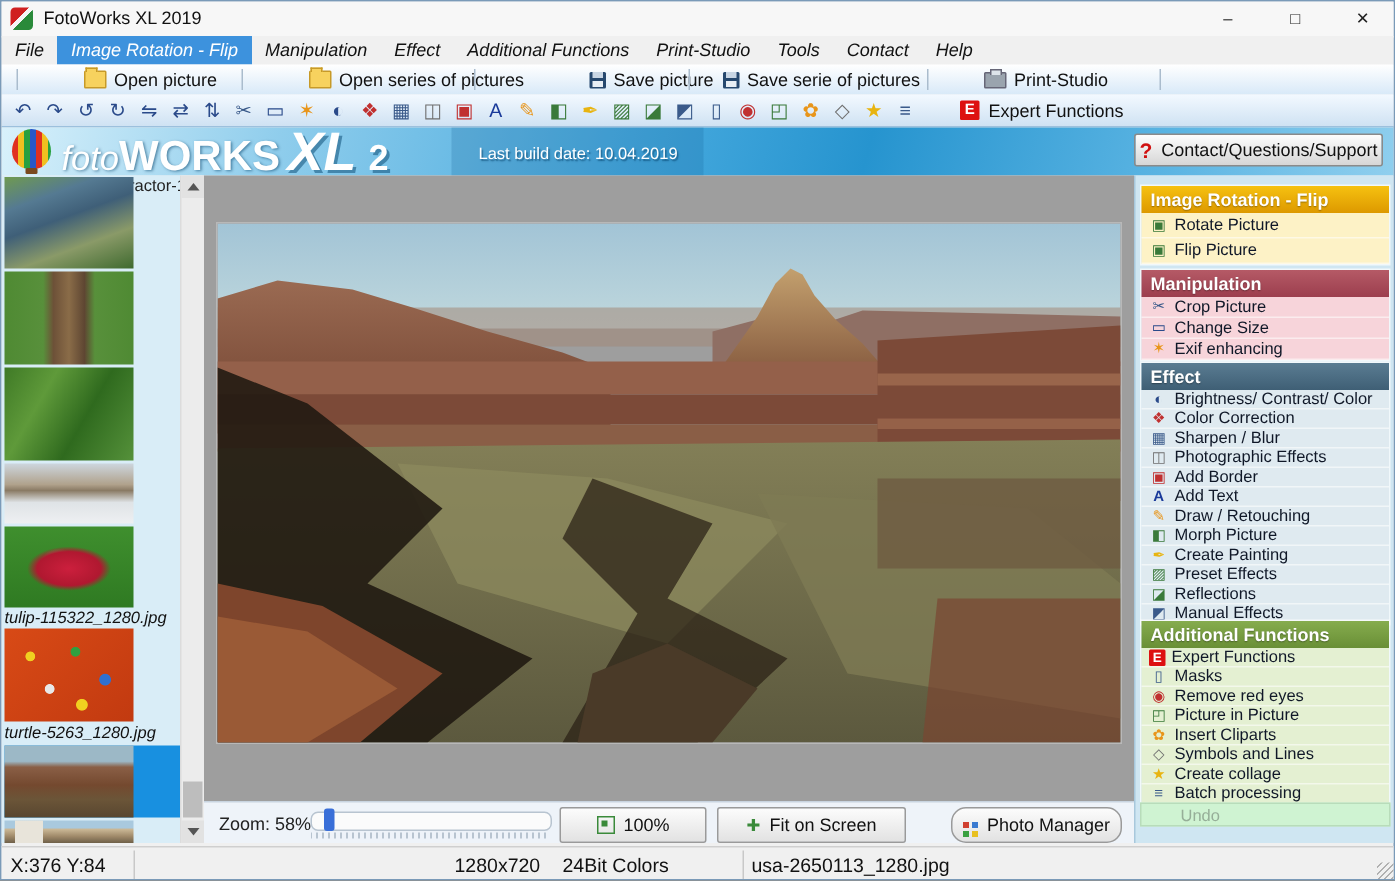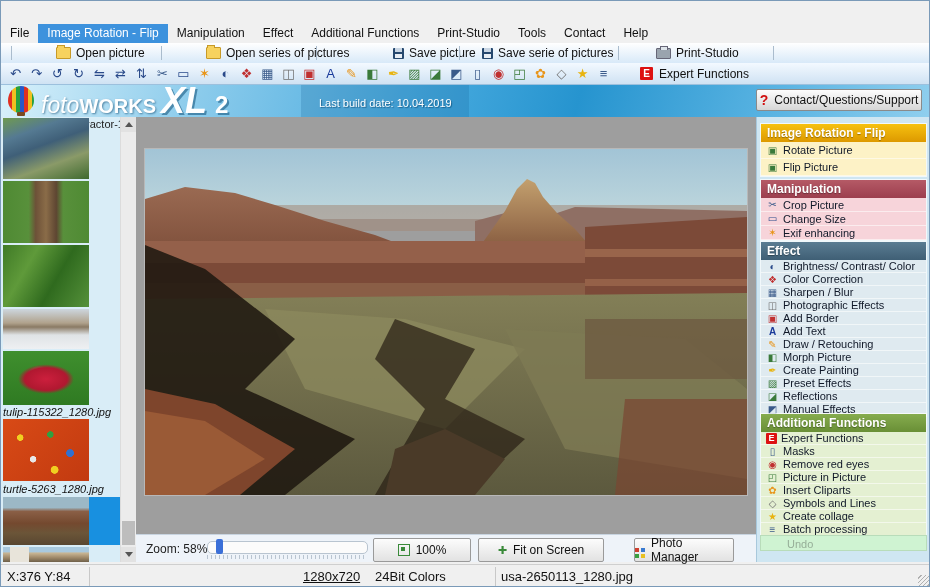--- a/index.html
+++ b/index.html
@@ -9,21 +9,21 @@
 
   
   .titlebar{left:0;top:0;width:930px;height:23px;background:#f7f7f7;border-bottom:1px solid #e3e3e3;}
   .app-logo{left:6px;top:4px;width:15px;height:15px;border-radius:3px;
     background:linear-gradient(135deg,#d02020 0 42%,#f6f6f6 42% 55%,#2a8a3a 55% 100%);}
   .title-text{left:28px;top:4px;font-size:12px;color:#111;}
   .wbtn{top:0;width:45px;height:23px;display:flex;align-items:center;justify-content:center;
         font-size:11px;color:#222;}
 
   
-  .menubar{left:0;top:23px;width:930px;height:19px;background:#f0f0f0;display:flex;font-size:12px;color:#111;}
+  .menubar{left:0;top:23px;width:930px;height:19px;background:#f0f0f0;display:flex;font-size:12px;color:#111;font-style:italic;}
   .menu-item{padding:0 9px;line-height:19px;white-space:nowrap;}
   .menu-item.active{background:#3d92dd;color:#fff;}
 
   
   .bigbar{left:0;top:42px;width:930px;height:20px;background:linear-gradient(#ffffff,#d8e9f8);}
   .fbtn{position:absolute;top:0;height:20px;display:flex;align-items:center;gap:5px;font-size:12px;color:#111;}
   .vsep{position:absolute;top:3px;width:1px;height:14px;background:#aabccd;}
   .ic-folder{width:13px;height:10px;background:#f7d25e;border:1px solid #c79a28;border-radius:1px;position:relative;}
   .ic-folder::before{content:"";position:absolute;left:0;top:-3px;width:6px;height:2px;background:#f7d25e;border:1px solid #c79a28;border-bottom:none;}
   .ic-floppy{width:11px;height:11px;background:#26486e;position:relative;border-radius:1px;}
@@ -45,21 +45,21 @@
   
   .banner{left:0;top:84px;width:930px;height:32px;
     background:linear-gradient(105deg,#d9f1fb 0%,#8fcdec 20%,#49abdf 45%,#2694cf 62%,#5cb5e3 84%,#90cfee 100%);}
   .banner-shade{left:300px;top:84px;width:168px;height:32px;background:rgba(16,96,150,0.22);}
   .balloon{left:7px;top:85px;width:26px;height:27px;
     border-radius:50% 50% 48% 48%/55% 55% 45% 45%;
     background:repeating-linear-gradient(90deg,#e03020 0 4px,#f0c020 4px 8px,#28a040 8px 12px,#2858c8 12px 16px);}
   .balloon::after{content:"";position:absolute;left:9px;bottom:-3px;width:8px;height:4px;background:#7a4a20;border-radius:1px;}
   .brand{left:40px;top:85px;display:flex;align-items:baseline;color:#fff;}
   .brand .b-foto{font-size:23px;font-style:italic;text-shadow:1px 1px 2px rgba(0,60,100,.55);}
-  .brand .b-works{font-size:20px;font-weight:bold;text-shadow:1px 1px 2px rgba(0,60,100,.55);}
+  .brand .b-works{font-size:28px;font-weight:bold;text-shadow:1px 1px 2px rgba(0,60,100,.55);}
   .brand .b-xl{font-size:36px;font-weight:bold;font-style:italic;margin-left:5px;line-height:30px;
                text-shadow:2px 2px 0 rgba(16,80,120,.55);}
   .brand .b-two{font-size:24px;font-weight:bold;margin-left:8px;text-shadow:2px 2px 0 rgba(16,80,120,.55);}
   .build-date{left:318px;top:96px;font-size:11px;color:#fff;text-shadow:1px 1px 1px rgba(0,60,100,.6);}
   .support-btn{left:755px;top:88px;width:166px;height:22px;background:linear-gradient(#fdfdfd,#d6d6d6);
     border:1px solid #8a8a8a;border-radius:2px;display:flex;align-items:center;justify-content:center;
     gap:6px;font-size:12px;color:#111;box-sizing:border-box;}
   .qmark{color:#d01010;font-weight:bold;font-size:14px;}
 
   
@@ -140,20 +140,27 @@
   .scell{position:absolute;top:4px;white-space:nowrap;}
   .ssep{position:absolute;top:2px;width:1px;height:19px;background:#c8c8c8;}
   .grip{position:absolute;right:1px;bottom:1px;width:12px;height:12px;
         background:repeating-linear-gradient(135deg,transparent 0 2px,#b0b0b0 2px 3px);}
 </style>
 </head>
 <body>
 
 <div class="app">
 
+  <div class="abs titlebar">
+    <div class="abs app-logo"></div>
+    <div class="abs title-text">FotoWorks XL 2019</div>
+    <div class="abs wbtn" style="left:795px;">–</div>
+    <div class="abs wbtn" style="left:840px;">□</div>
+    <div class="abs wbtn close" style="left:885px;">✕</div>
+  </div>
 
   <div class="abs menubar">
     <div class="menu-item">File</div>
     <div class="menu-item active">Image Rotation - Flip</div>
     <div class="menu-item">Manipulation</div>
     <div class="menu-item">Effect</div>
     <div class="menu-item">Additional Functions</div>
     <div class="menu-item">Print-Studio</div>
     <div class="menu-item">Tools</div>
     <div class="menu-item">Contact</div>
@@ -317,21 +324,21 @@
     <div class="abs slider-thumb"></div>
     <div class="abs slider-ticks"></div>
     <div class="zbtn" style="left:237px;width:98px;text-align:center;">
       <span class="ic-100"></span>
       <span>100%</span>
     </div>
     <div class="zbtn" style="left:342px;width:126px;">
       <span class="ic-fit">✚</span>
       <span>Fit on Screen</span>
     </div>
-    <div class="zbtn" style="left:498px;width:100px;">
+    <div class="zbtn" style="left:498px;width:114px;border-radius:10px;">
       <span class="ic-grid"></span>
       <span>Photo Manager</span>
     </div>
   </div>
 
   <div class="abs rightpanel">
 
     <div class="panel" style="top:6px;">
       <div class="phead h-orange">Image Rotation - Flip</div>
       <div class="b-cream">
@@ -455,21 +462,21 @@
         </div>
       </div>
     </div>
 
     <div class="abs undo-bar">Undo</div>
   </div>
 
   <div class="abs statusbar">
     <span class="scell" style="left:6px;">X:376 Y:84</span>
     <div class="ssep" style="left:88px;"></div>
-    <span class="scell" style="left:302px;text-decoration:underline;">1280x720</span>
+    <span class="scell" style="left:302px;">1280x720</span>
     <span class="scell" style="left:374px;">24Bit Colors</span>
     <span class="scell" style="left:484px;margin-top:36px;">JPE</span>
     <div class="ssep" style="left:494px;"></div>
     <span class="scell" style="left:500px;">usa-2650113_1280.jpg</span>
     <div class="grip"></div>
   </div>
 
 </div>
 
 </body></html>

